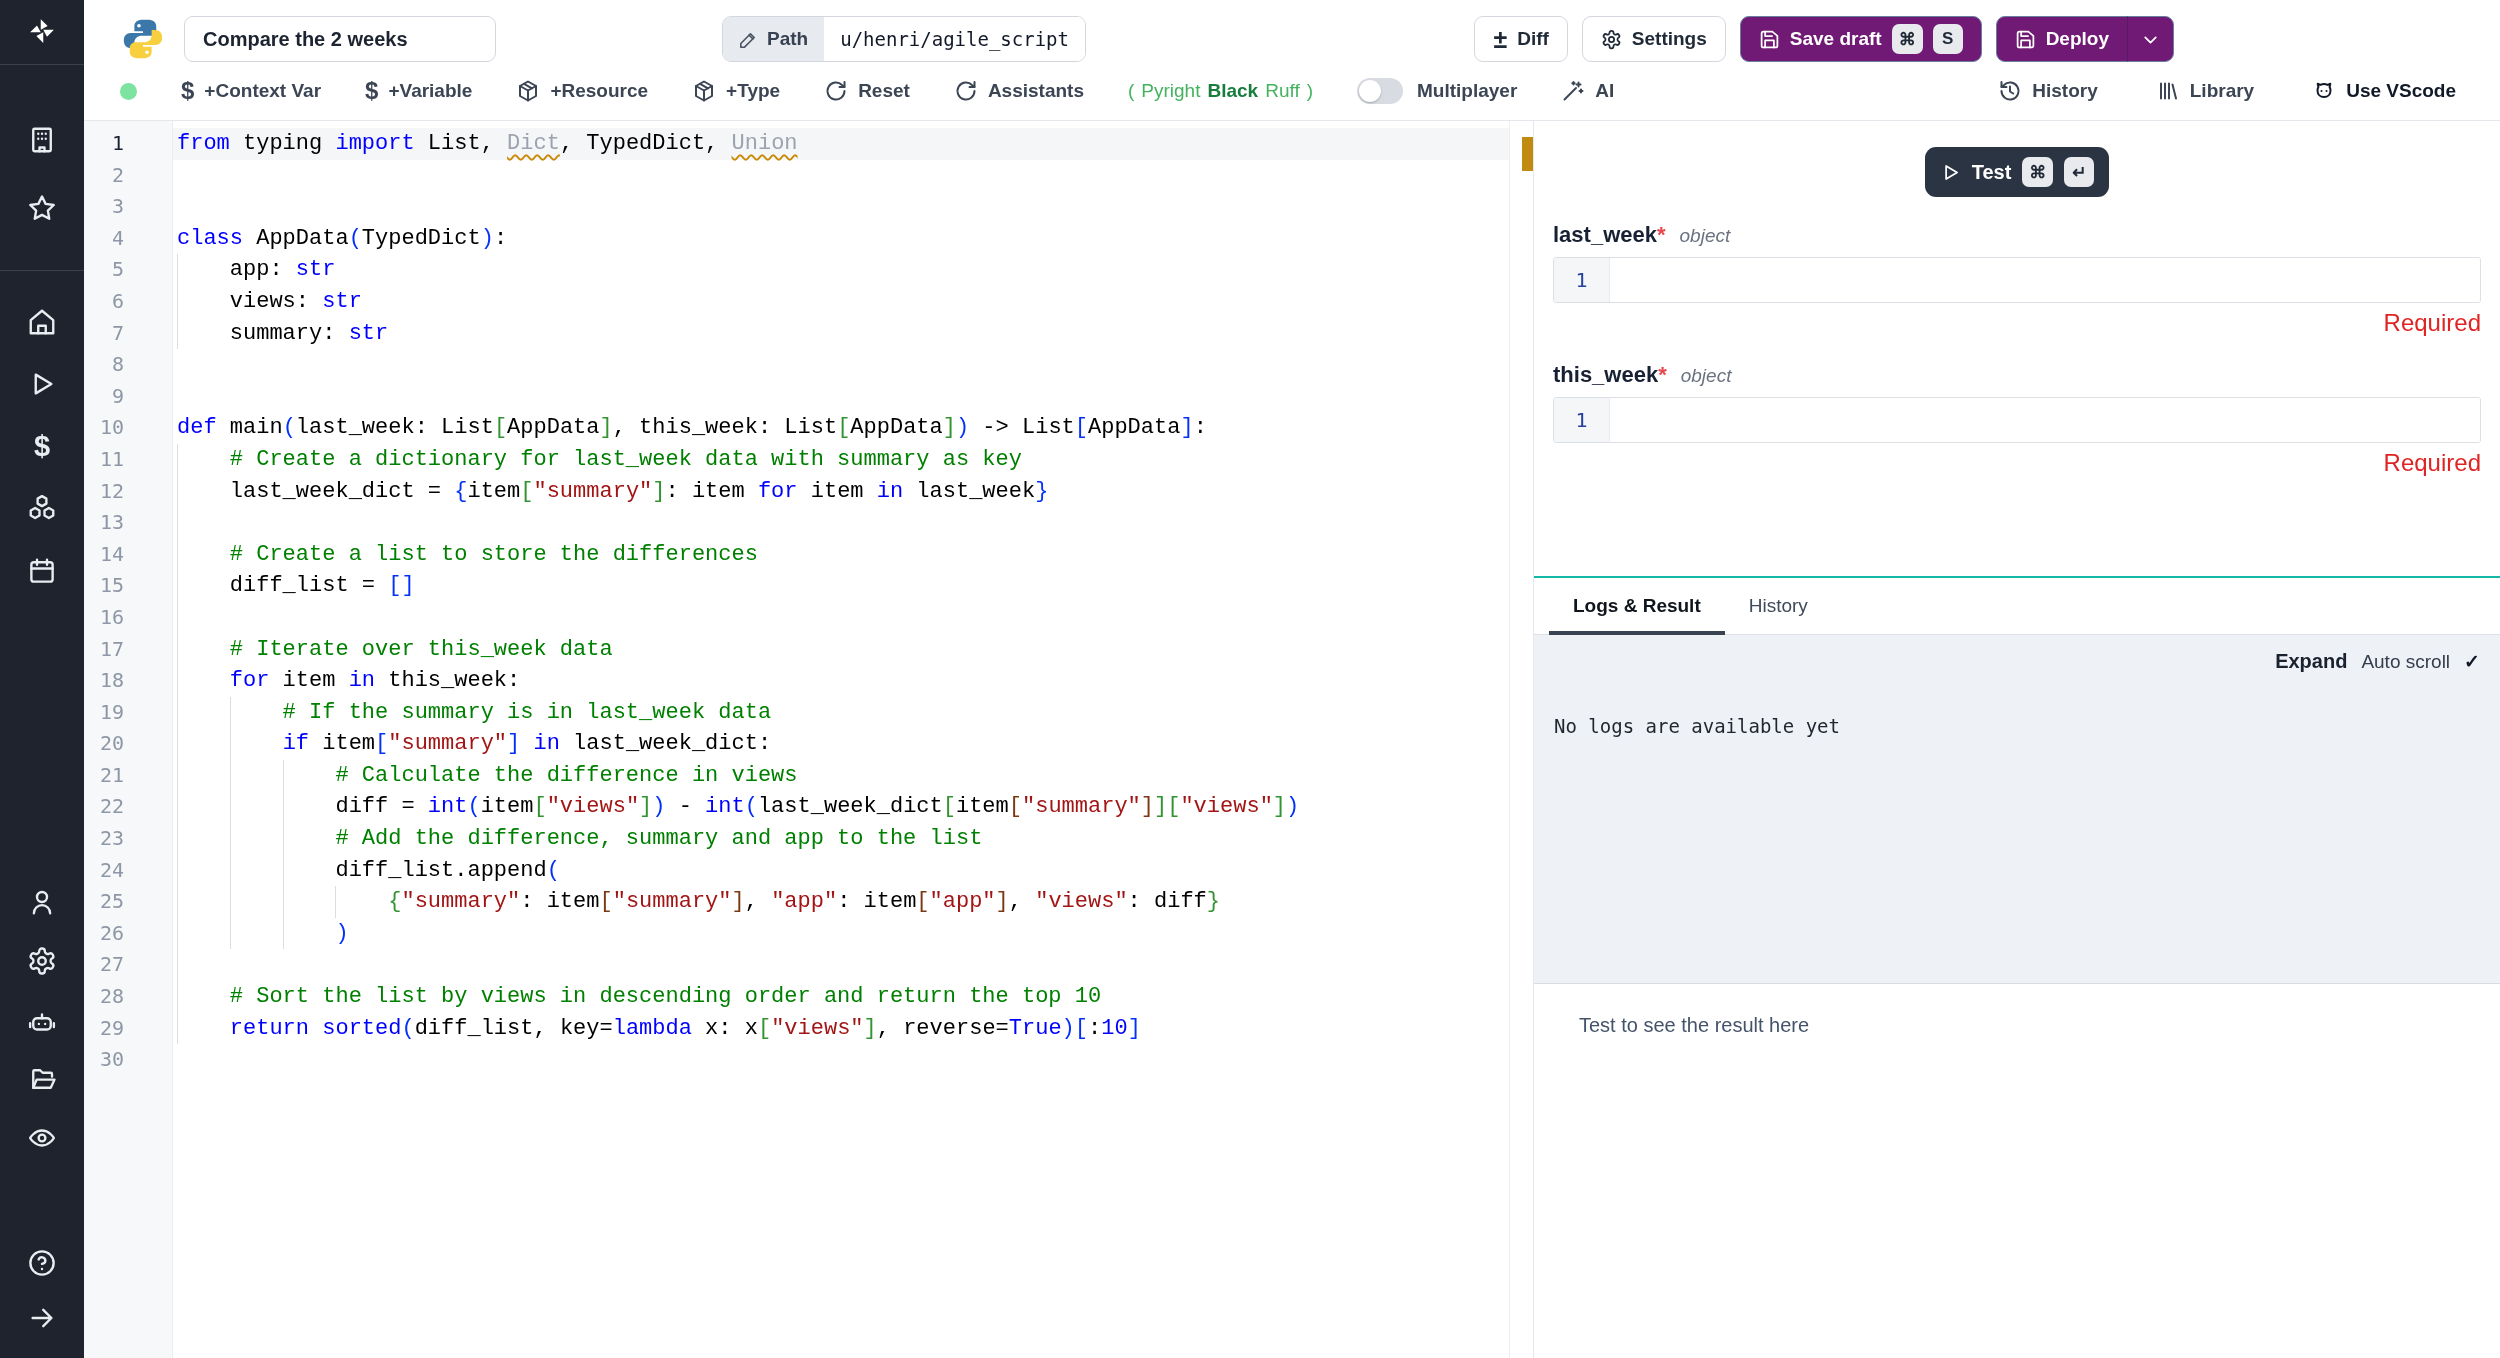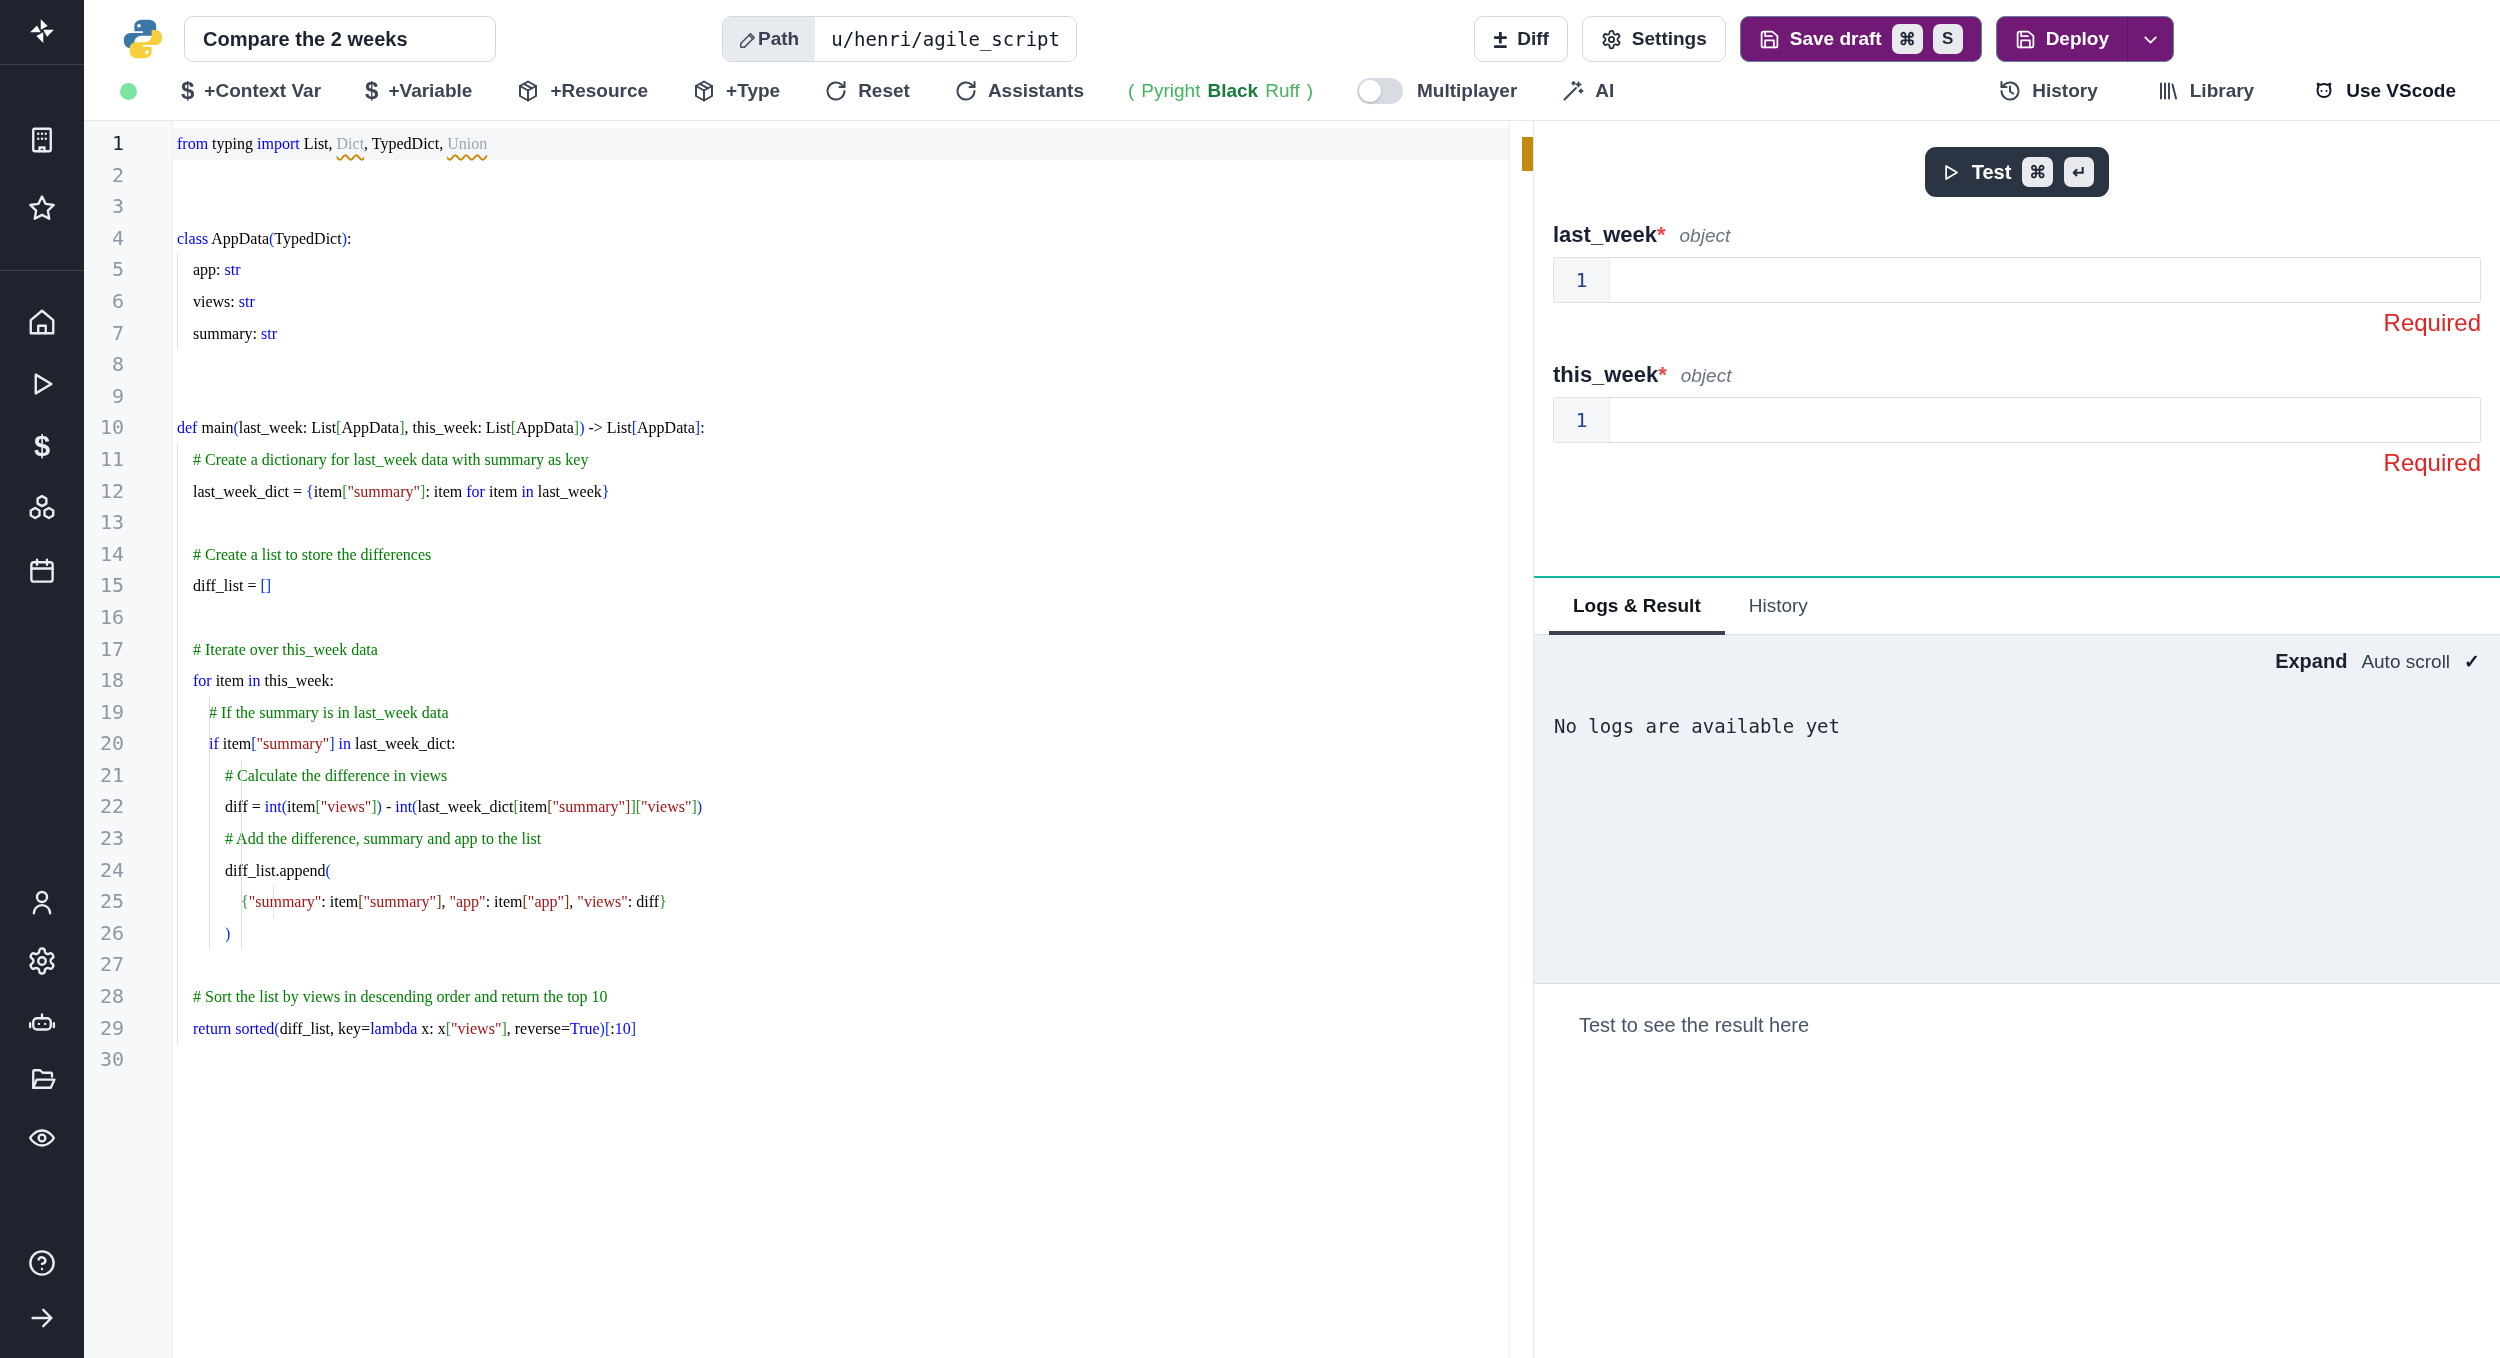--- a/index.html
+++ b/index.html
@@ -13,21 +13,21 @@
   .sb-icon { position:absolute; left:50%; transform:translateX(-50%); width:34px; height:34px; color:#e9ecf0; display:flex; align-items:center; justify-content:center; }
   .sb-icon svg { width:30px; height:30px; stroke:currentColor; fill:none; stroke-width:1.9; stroke-linecap:round; stroke-linejoin:round; }
   .sb-dollar { font-size:29px; font-weight:600; color:#e9ecf0; }
 
   
   .header { position:absolute; left:84px; top:8px; width:2100px; height:62px; background:#fff; }
   .py-logo { position:absolute; left:36px; top:8px; width:46px; height:46px; }
   .name-input { position:absolute; left:100px; top:8px; width:312px; height:46px; border:1px solid #d3d7dd; border-radius:9px;
     display:flex; align-items:center; padding:0 18px; font-size:20px; font-weight:600; color:#1b2430; background:#fff; }
   .path-group { position:absolute; left:638px; top:8px; height:46px; display:flex; border:1px solid #d3d7dd; border-radius:9px; overflow:hidden; }
-  .path-chip { background:#e7eaee; display:flex; align-items:center; padding:0 16px; font-size:19px; font-weight:600; color:#374151; }
+  .path-chip { background:#e7eaee; display:flex; align-items:center; gap:9px; padding:0 16px; font-size:19px; font-weight:600; color:#374151; }
   .path-chip svg { width:19px; height:19px; stroke:#4b5563; fill:none; stroke-width:2; stroke-linecap:round; stroke-linejoin:round; }
   .path-value { background:#fff; display:flex; align-items:center; padding:0 16px; font-family:"DejaVu Sans Mono", monospace; font-size:19px; color:#111827; min-width:250px; }
   .hdr-right { position:absolute; right:10px; top:8px; height:46px; display:flex; gap:14px; align-items:center; }
   .btn { height:46px; display:inline-flex; align-items:center; gap:10px; padding:0 18px; border-radius:9px; font-size:19px; font-weight:600; cursor:pointer; }
   .btn-light { background:#fff; border:1px solid #d3d7dd; color:#1f2937; }
   .btn-blue { background:#701a75; border:1px solid #66809e; color:#fff; }
   .btn svg { width:21px; height:21px; stroke:currentColor; fill:none; stroke-width:2; stroke-linecap:round; stroke-linejoin:round; }
   .pm { font-size:25px; font-weight:600; line-height:1; }
   .kbd { background:#e8eaee; color:#1f2937; border-radius:7px; min-width:30px; height:30px; padding:0 7px;
     display:inline-flex; align-items:center; justify-content:center; font-size:17px; font-weight:600; }
@@ -49,21 +49,21 @@
   .vscode { color:#111827; font-weight:700; }
 
   
   .editor { position:absolute; left:84px; top:121px; width:1449px; height:1237px; background:#fff; }
   .gutter { position:absolute; left:0; top:0; bottom:0; width:88px; background:#f7f8fa; padding-top:7px; }
   .ln { height:31.6px; line-height:31.6px; text-align:right; padding-right:48px;
     font-family:"DejaVu Sans Mono", monospace; font-size:20px; color:#8d97a5; }
   .ln.active { color:#1a2332; }
   .code-area { position:absolute; left:88px; right:24px; top:0; bottom:0; padding-top:7px; overflow:hidden; border-left:1px solid #ededed; }
   .code-line { position:relative; height:31.6px; line-height:31.6px; white-space:pre; padding-left:4px;
-    font-family:Liberation Serif, serif; font-size:16px; color:#000; }
+    font-family:Liberation Mono, monospace; font-size:22px; color:#000; }
   .code-line.active { background:#f5f6f8; }
   .guide { position:absolute; top:0; bottom:0; width:1px; background:#dadde1; }
   .tk-k { color:#0000ff; } .tk-t { color:#000000; } .tk-c { color:#008000; }
   .tk-s { color:#a31515; } .tk-b1 { color:#0431fa; } .tk-b2 { color:#319331; } .tk-b3 { color:#7b3814; }
   .tk-u { color:#9ca3af; text-decoration:underline wavy #c98a04 1.5px; text-underline-offset:5px; }
   .ruler { position:absolute; right:0; top:0; bottom:0; width:24px; background:#fff; border-left:1px solid #efefef; }
   .warn-marker { position:absolute; left:12px; top:16px; width:11px; height:34px; background:#c18a10; }
 
   
   .panel { position:absolute; left:1533px; top:121px; width:967px; height:1237px; background:#fff; border-left:1px solid #e4e7eb; }

